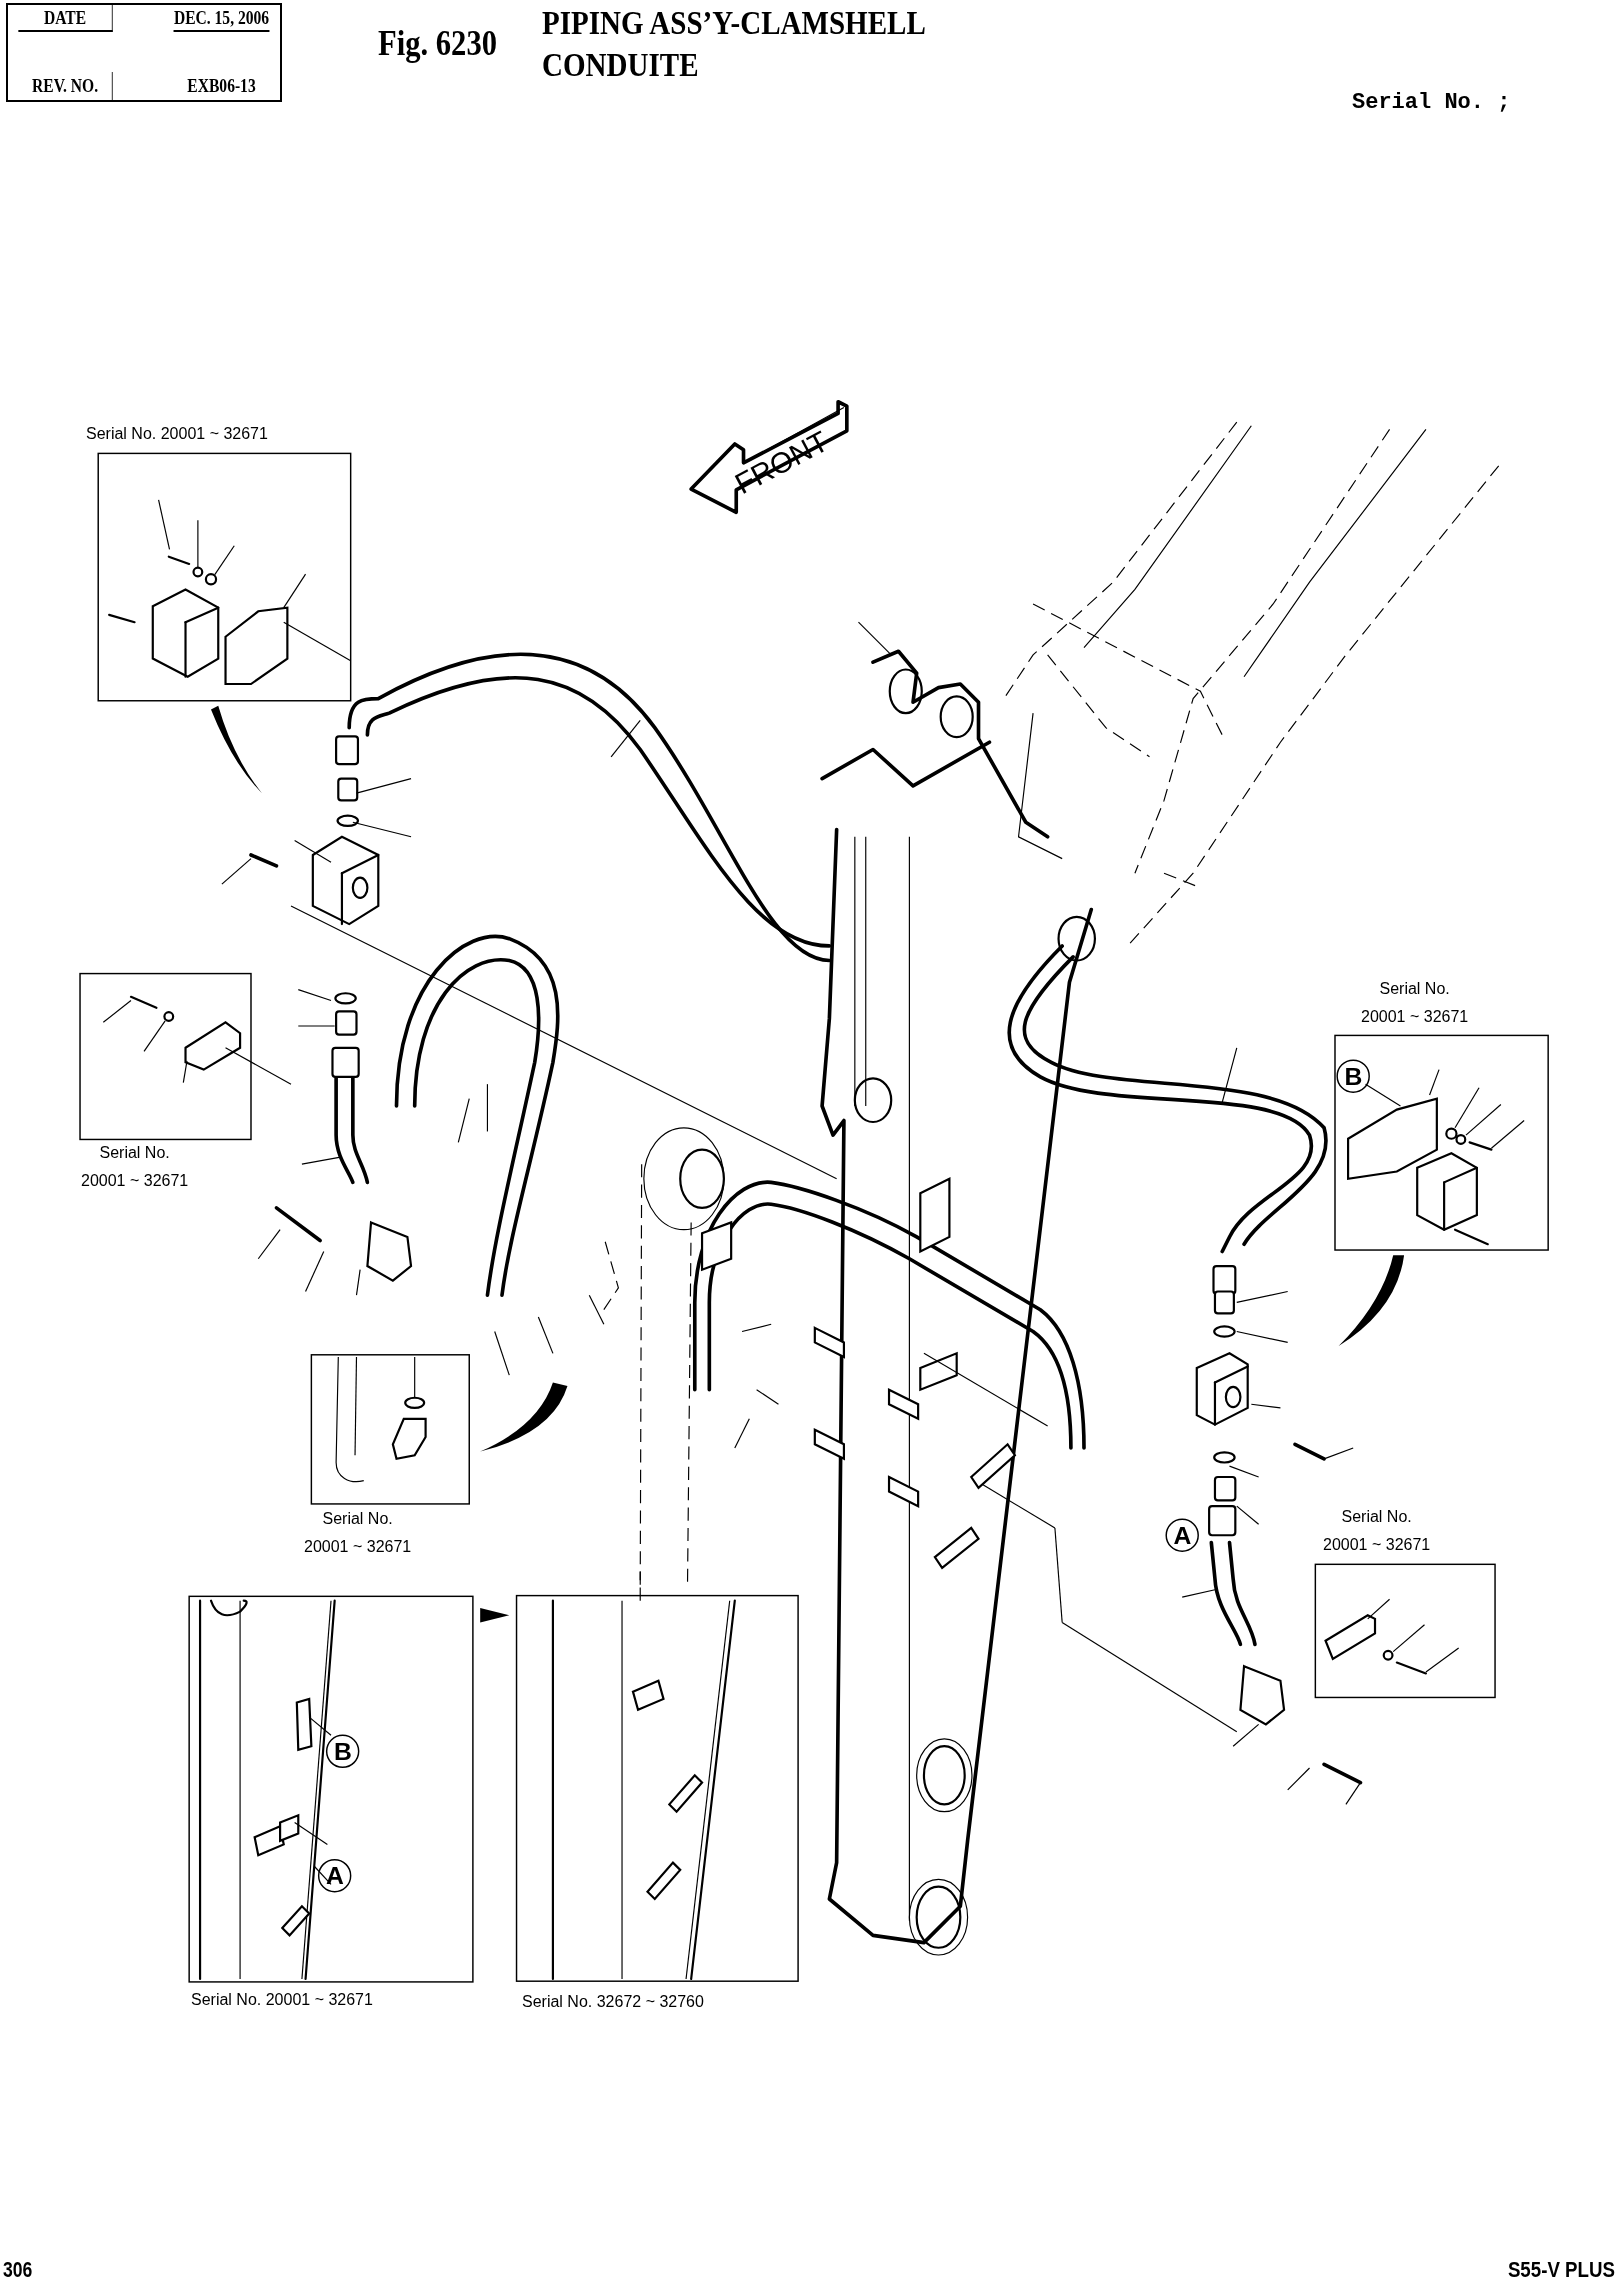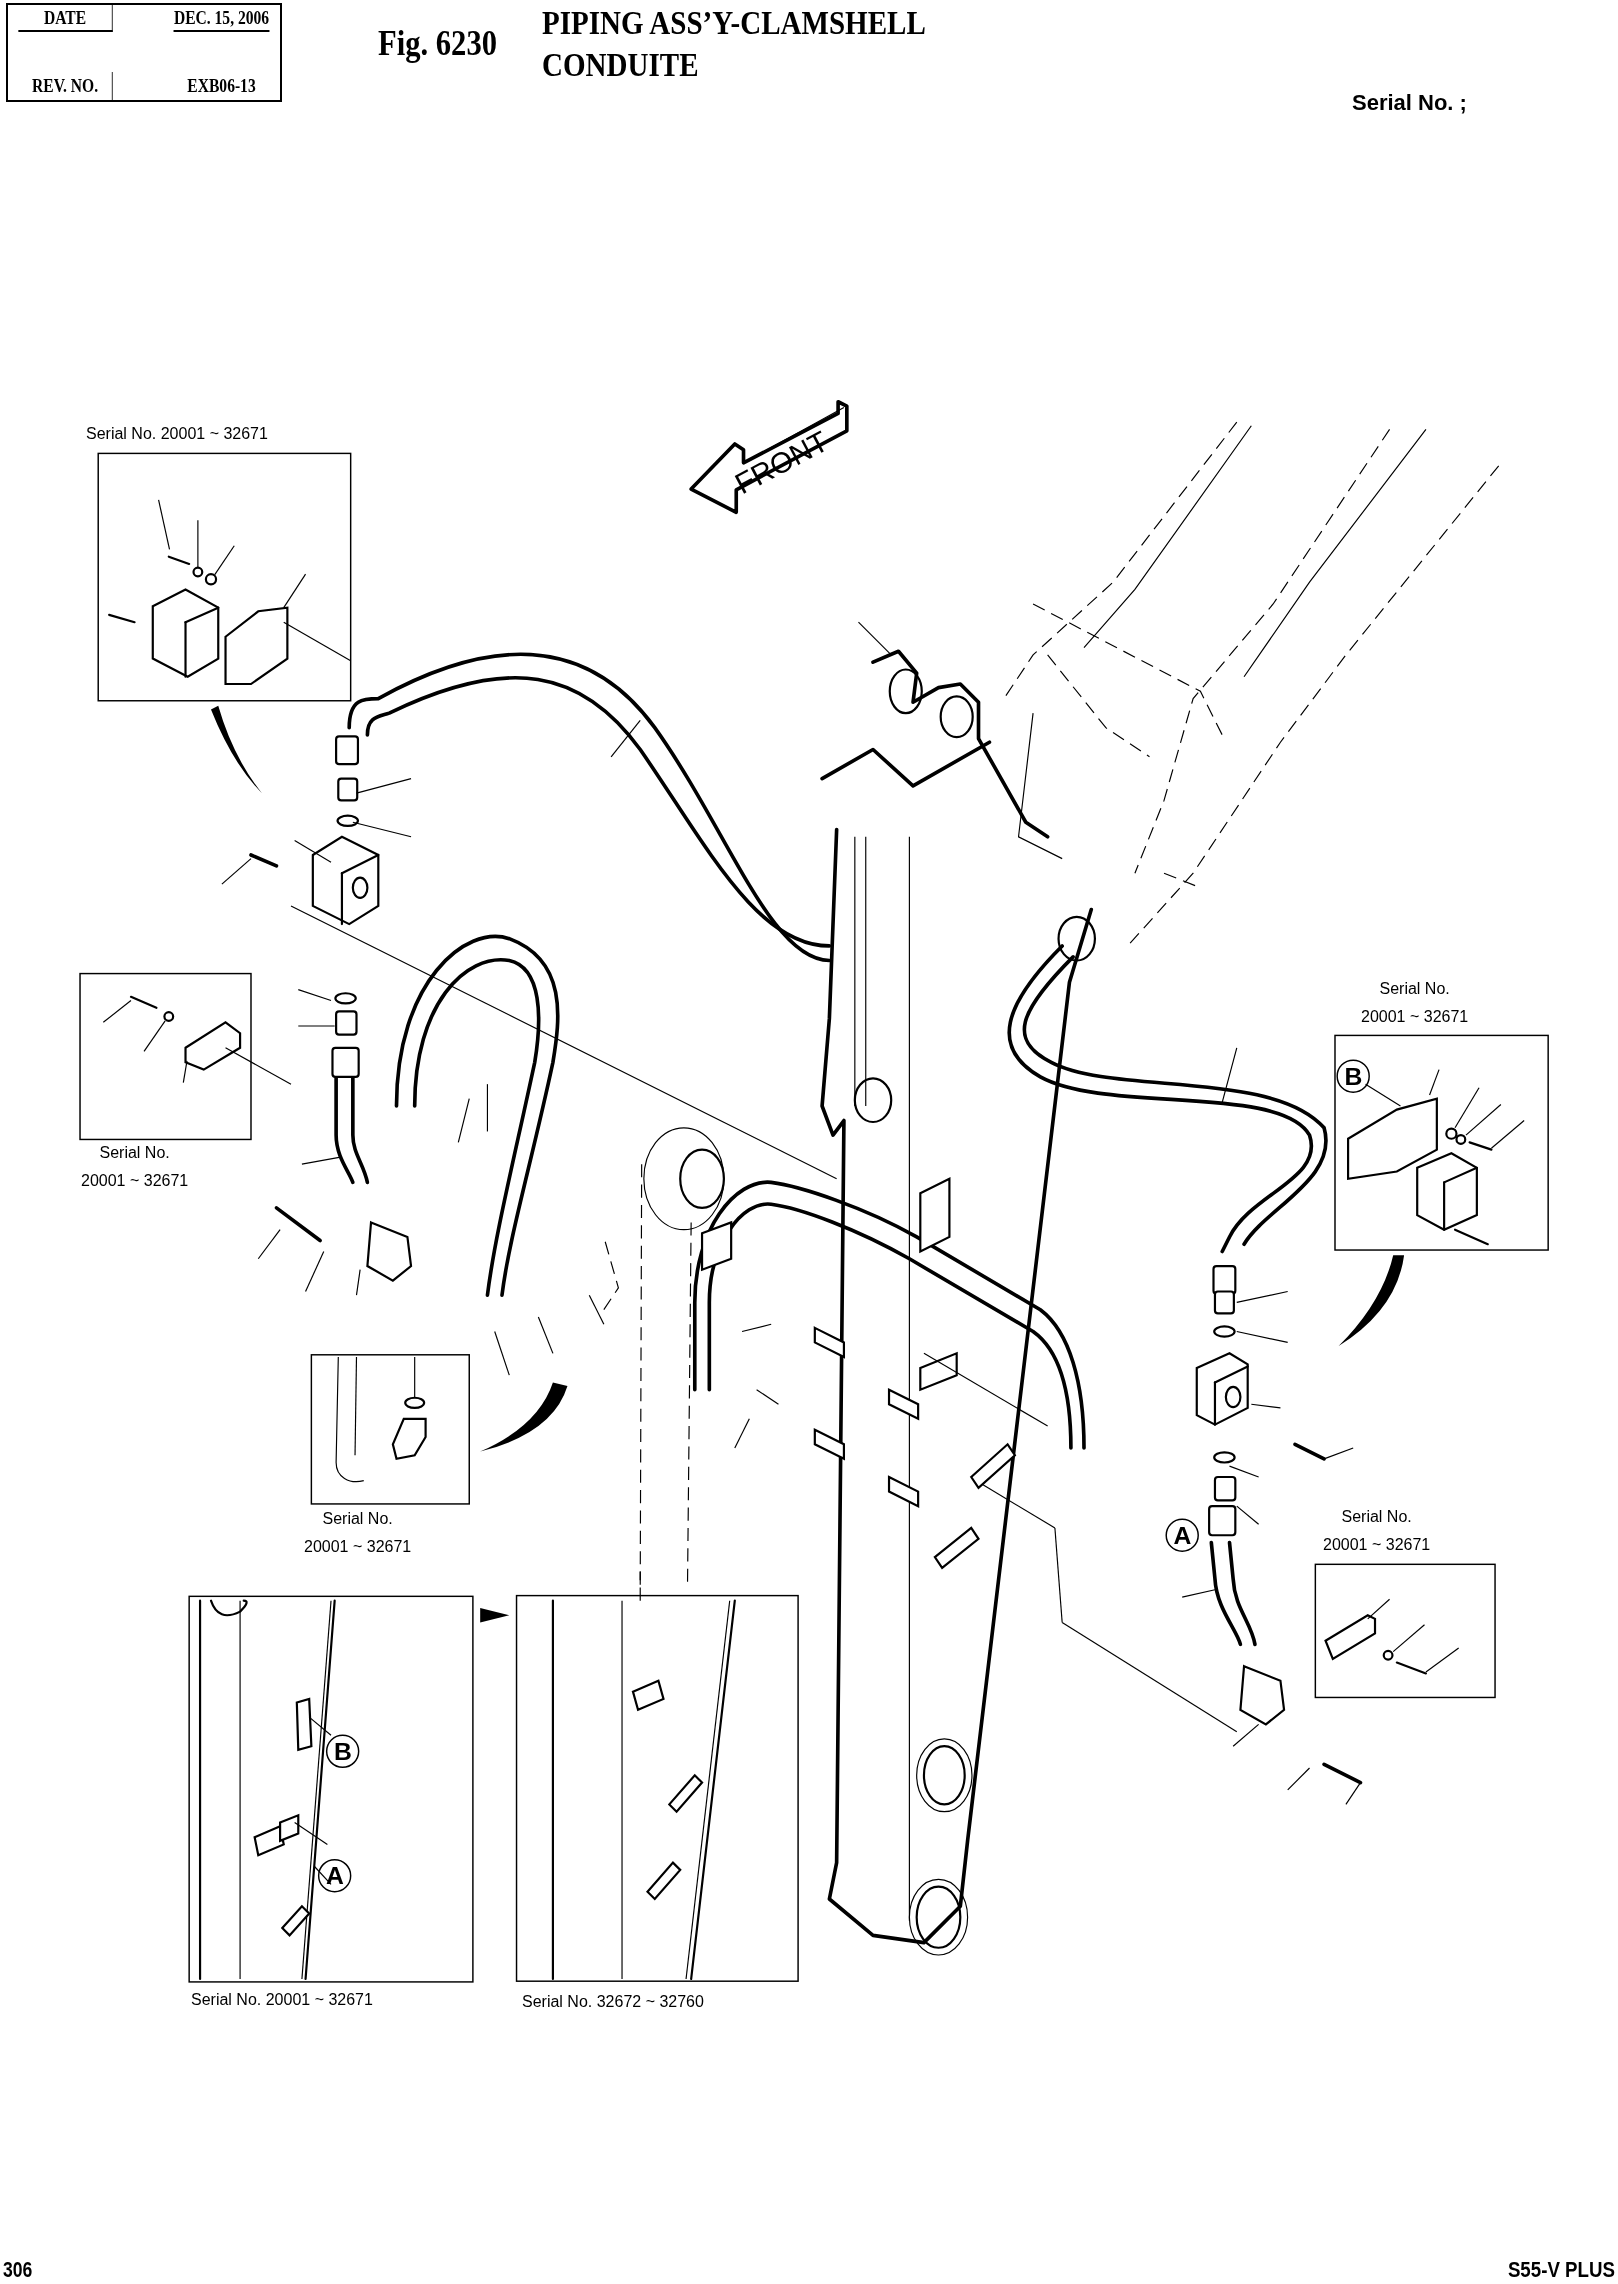--- a/index.html
+++ b/index.html
@@ -3,21 +3,21 @@
 <meta charset="utf-8">
 <style>
   html, body { margin: 0; padding: 0; background: #ffffff; }
   body { width: 1618px; height: 2284px; position: relative; overflow: hidden; font-family: "Liberation Sans", sans-serif; color: #000; }
   .hdr-table { position: absolute; left: 5.8px; top: 2.9px; width: 276px; height: 99px; border: 2.9px solid #000; box-sizing: border-box; display: grid; grid-template-columns: 115px 1fr; grid-template-rows: 1fr 1fr; gap: 40px; }
   .hdr-table .cell { display: flex; align-items: center; justify-content: center; font-family: "Liberation Serif", serif; font-weight: bold; font-size: 19px; border-right: 1.5px solid #000; border-bottom: 2.2px solid #000; transform: scaleX(0.82); transform-origin: center; }
   .hdr-table .cell.r { border-right: none; }
   .hdr-table .cell.b { border-bottom: none; }
   .fig-no { position: absolute; left: 378px; top: 22px; font-family: "Liberation Serif", serif; font-weight: bold; font-size: 36px; transform: scaleX(0.85); transform-origin: left; }
   .fig-title { position: absolute; left: 542px; top: 1.5px; font-family: "Liberation Serif", serif; font-weight: bold; font-size: 33px; line-height: 42px; transform: scaleX(0.88); transform-origin: left; }
-  .serial-hdr { position: absolute; left: 1352px; top: 90px; font-family: Liberation Sans, sans-serif; font-weight: bold; font-size: 22px; }
+  .serial-hdr { position: absolute; left: 1352px; top: 90px; font-family: Liberation Mono, monospace; font-weight: bold; font-size: 22px; }
   .lbl { position: absolute; font-family: "Liberation Sans", sans-serif; font-size: 16px; text-align: center; line-height: 28px; white-space: nowrap; }
   .footer-l { position: absolute; left: 2.9px; bottom: 1.5px; font-weight: bold; font-size: 22px; transform: scaleX(0.8); transform-origin: left; }
   .footer-r { position: absolute; right: 2.9px; bottom: 1.5px; font-weight: bold; font-size: 22px; transform: scaleX(0.85); transform-origin: right; }
   svg.drawing { position: absolute; left: 0; top: 0; }
   svg .thick { stroke: #000; stroke-width: 5; fill: none; stroke-linecap: round; stroke-linejoin: round; }
   svg .med { stroke: #000; stroke-width: 3; fill: none; stroke-linecap: round; stroke-linejoin: round; }
   svg .thin { stroke: #000; stroke-width: 1.6; fill: none; }
   svg .dash { stroke: #000; stroke-width: 1.6; fill: none; stroke-dasharray: 18 10; }
   svg .box { stroke: #000; stroke-width: 2; fill: none; }
   svg .fillw { fill: #fff; stroke: #000; stroke-width: 3; }

